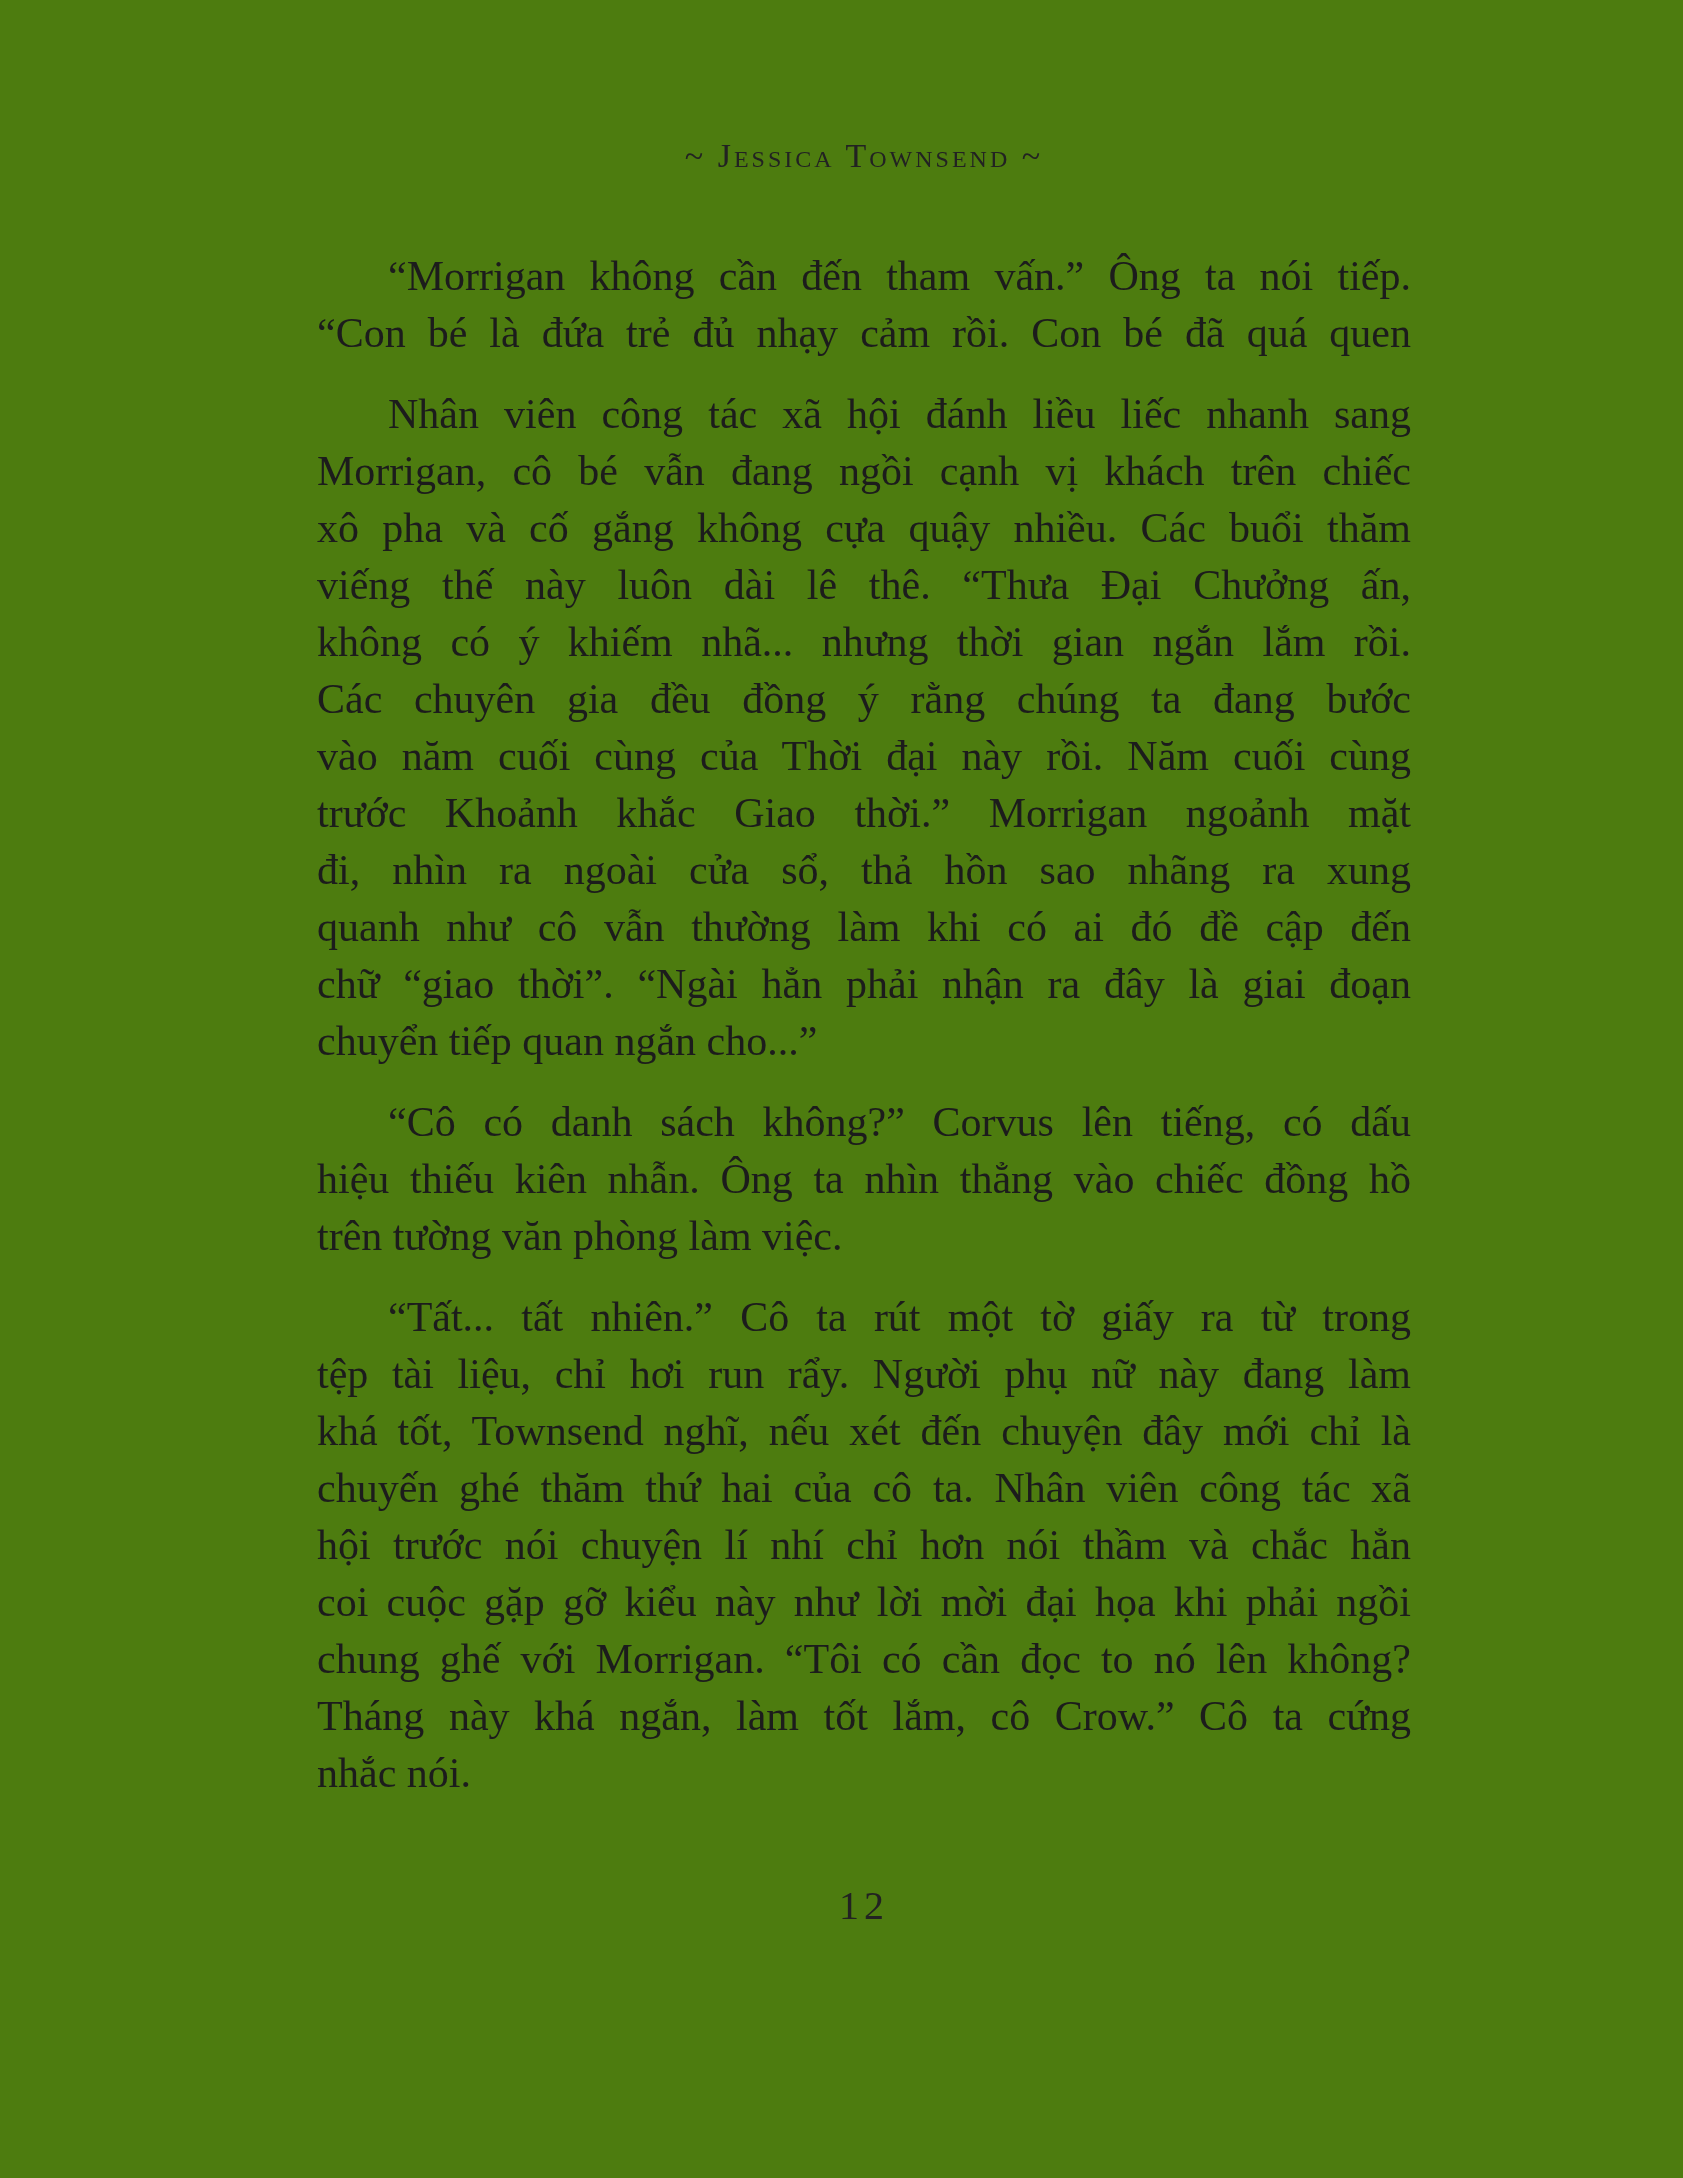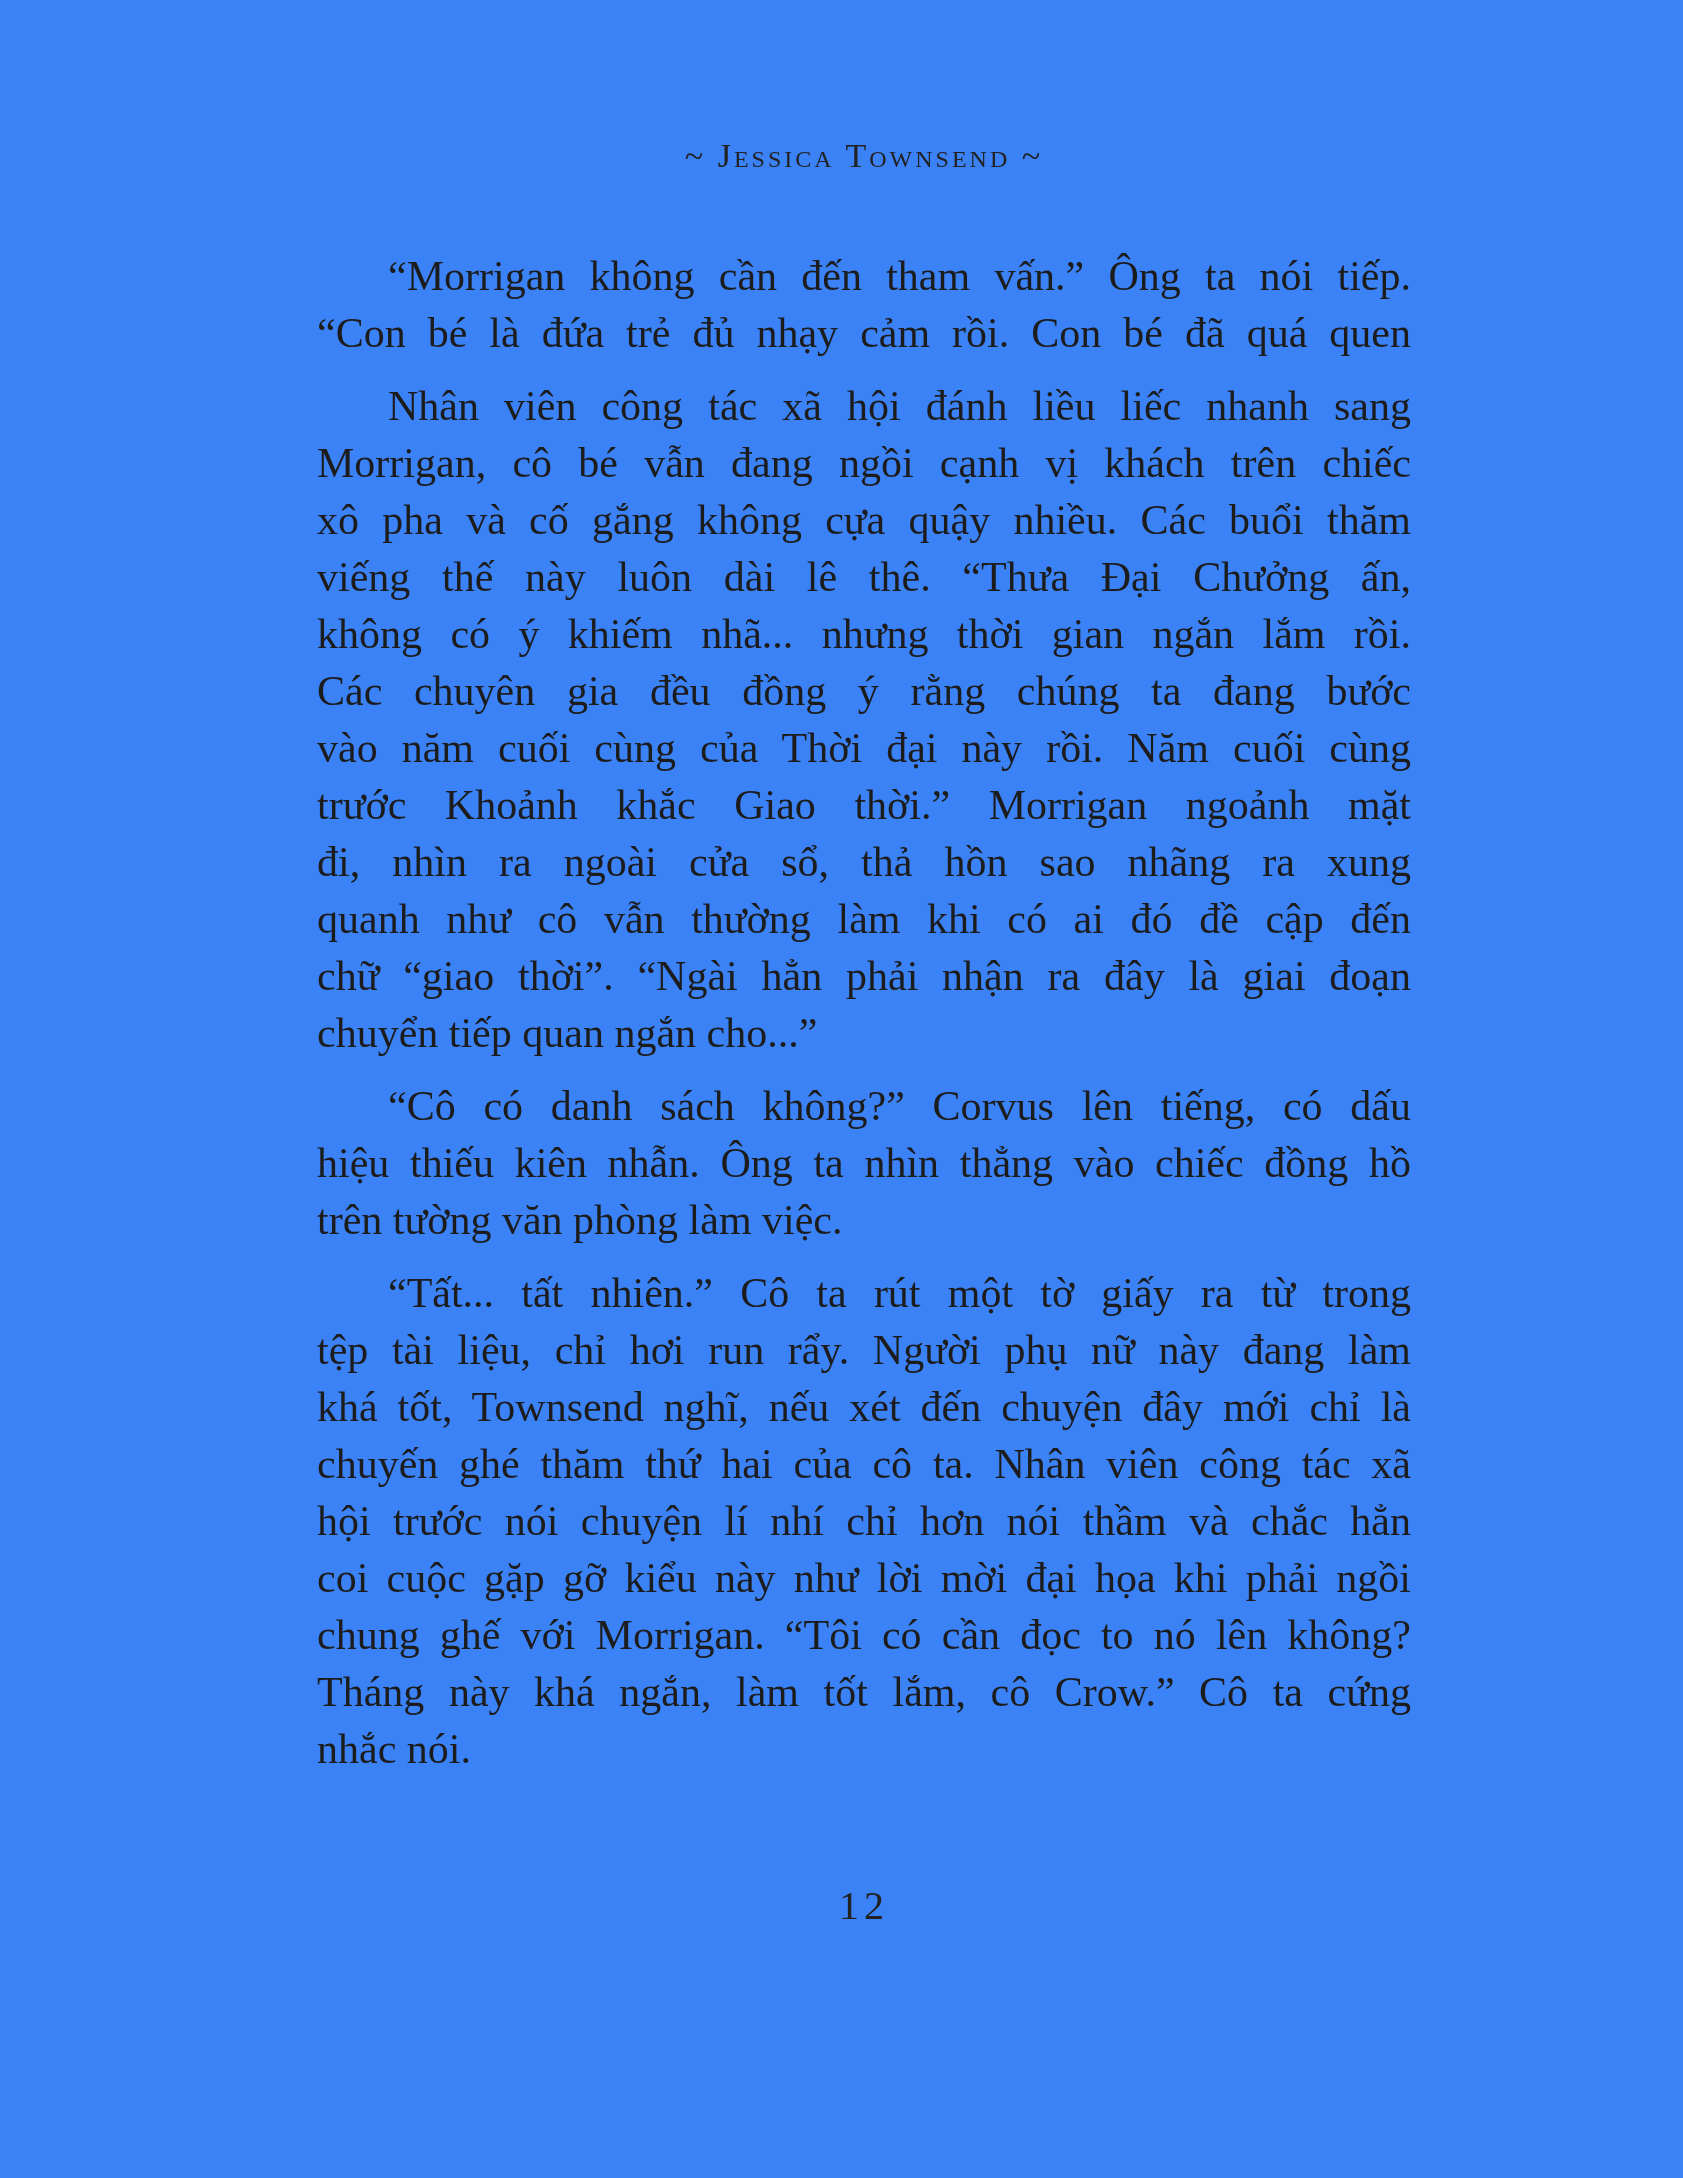--- a/index.html
+++ b/index.html
@@ -1,20 +1,20 @@
 <!DOCTYPE html>
 <html><head>
 <meta charset="utf-8">
 <style>
   html, body { margin: 0; padding: 0; background: #e8e8e8; }
   .page {
     position: relative;
     width: 1683px;
     height: 2178px;
-    background: #3b82f6;
+    background: #4d7c0f;
     color: #1c1c1c;
     font-family: "Liberation Serif", "DejaVu Serif", serif;
     overflow: hidden;
   }
   .running-header {
     position: absolute;
     top: 137px;
     left: 317px;
     width: 1094px;
     text-align: center;
@@ -26,21 +26,21 @@
   .page-body {
     position: absolute;
     top: 248px;
     left: 317px;
     width: 1094px;
     font-size: 42px;
     line-height: 57px;
     color: #1c1c1c;
   }
   .para { margin: 0; padding: 0; }
-  .para + .para { margin-top: 16px; }
+  .para + .para { margin-top: 24px; }
   .line {
     text-align: justify;
     text-align-last: justify;
     white-space: normal;
   }
   .line.first { text-indent: 71px; }
   .line.last  { text-align-last: left; }
   .page-number {
     position: absolute;
     top: 1882px;

